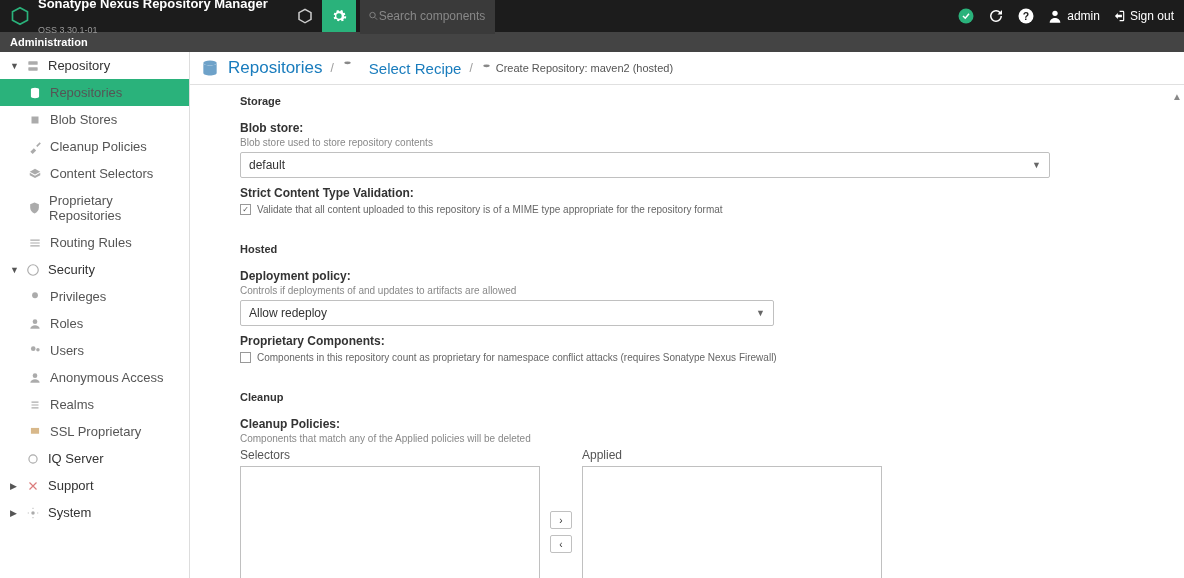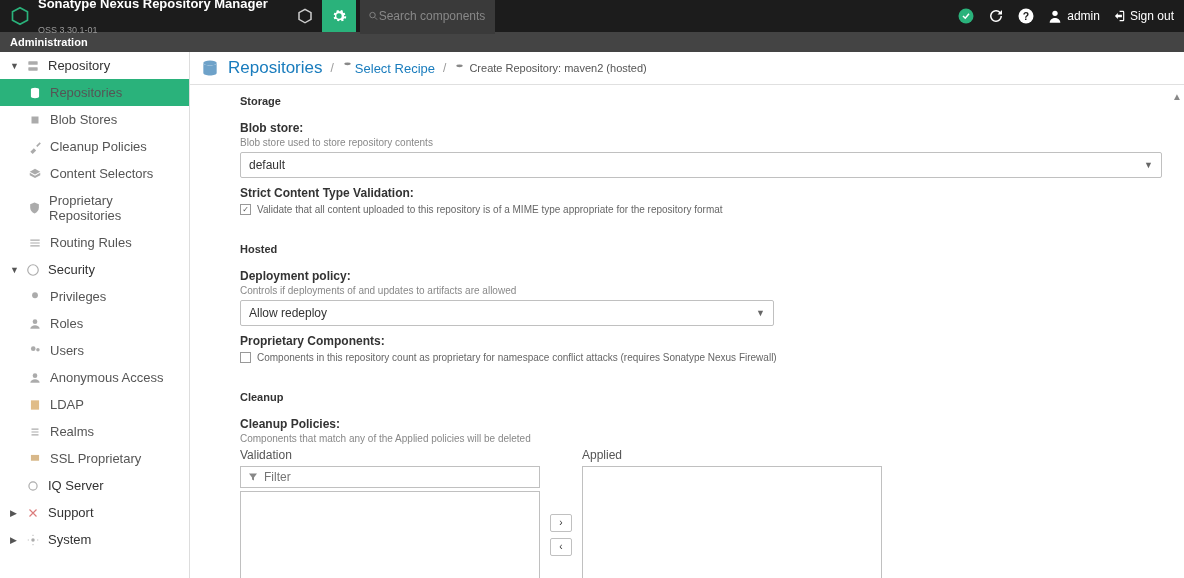--- a/index.html
+++ b/index.html
@@ -25,27 +25,27 @@
 .sb-item.lvl1{padding-left:28px;color:#555}
 .sb-item.lvl0{font-weight:400;color:#333}
 .sb-caret{font-size:9px;width:8px;color:#555}
 .sb-ico{width:14px;height:14px;opacity:.7}
 .sb-item.active .sb-ico{opacity:1}
 .main{flex:1;display:flex;flex-direction:column;background:#fff;overflow:hidden}
 .crumbs{display:flex;align-items:center;padding:6px 10px;border-bottom:1px solid #e0e0e0;gap:8px;font-size:12px}
 .crumbs .db-ico{width:20px;height:20px}
 .crumb-main{color:#197CBD;font-size:17px;font-weight:400}
 .crumb-sep{color:#999}
-.crumb-link{color:#197CBD;font-size:13px;display:flex;gap:2px}
+.crumb-link{color:#197CBD;font-size:15px;display:flex;gap:16px}
 .crumb-cur{color:#555;font-size:11px;display:flex;align-items:center;gap:4px}
 .content{flex:1;overflow-y:auto;padding:0 50px 15px 50px;position:relative}
 .section-hdr{font-size:11px;font-weight:700;padding:10px 0 6px 0;color:#333}
 .fld-label{font-size:12px;font-weight:700;color:#333;margin-top:8px}
 .fld-hint{font-size:10px;color:#888;margin:2px 0 4px 0}
-.select{border:1px solid #c0c0c0;background:#fff;padding:5px 8px;font-size:12px;color:#333;width:922px;display:flex;justify-content:space-between;align-items:center;cursor:pointer;border-radius:2px}
+.select{border:1px solid #c0c0c0;background:#fff;padding:5px 8px;font-size:12px;color:#333;width:810px;display:flex;justify-content:space-between;align-items:center;cursor:pointer;border-radius:2px}
 .select .arr{font-size:9px;color:#666}
 .chk-row{display:flex;gap:6px;font-size:10px;color:#666;margin-top:4px}
 .chk{width:11px;height:11px;border:1px solid #999;display:inline-flex;align-items:center;justify-content:center;font-size:8px;color:#555;background:#fff;cursor:pointer}
 .chk.on::after{content:"✓"}
 .cleanup-cols{display:flex;gap:10px;margin-top:4px;align-items:stretch}
 .col{width:300px}
 .col-hdr{font-size:12px;color:#555;margin-bottom:4px}
 .filter-box{border:1px solid #c0c0c0;background:#fff;padding:3px 6px;display:flex;align-items:center;gap:5px}
 .filter-box input{border:0;outline:none;font-size:12px;flex:1}
 .list-box{border:1px solid #c0c0c0;background:#fff;height:130px;margin-top:3px}
@@ -192,26 +192,20 @@
       </div>
     <div class="sb-item lvl1">
         <svg class="sb-ico" viewBox="0 0 24 24">
           <circle cx="12" cy="8" r="4" fill="#888"></circle>
           <path fill="#888" d="M4 20c0-4 4-6 8-6s8 2 8 6"></path>
         </svg>
         <span>Anonymous Access</span>
       </div>
     <div class="sb-item lvl1">
         <svg class="sb-ico" viewBox="0 0 24 24">
-          <rect x="5" y="4" width="14" height="16" fill="#d4a055"></rect>
-        </svg>
-        <span>LDAP</span>
-      </div>
-    <div class="sb-item lvl1">
-        <svg class="sb-ico" viewBox="0 0 24 24">
           <path stroke="#888" stroke-width="2" d="M6 7h12M6 12h12M6 17h12"></path>
         </svg>
         <span>Realms</span>
       </div>
     <div class="sb-item lvl1">
         <svg class="sb-ico" viewBox="0 0 24 24">
           <rect x="5" y="5" width="14" height="10" fill="#c89b5a"></rect>
         </svg>
         <span>SSL Proprietary</span>
       </div>
@@ -290,27 +284,21 @@
       <div class="chk-row">
           <span class="chk"></span>
           <span>Components in this repository count as proprietary for namespace conflict attacks (requires Sonatype Nexus Firewall)</span>
         </div>
 
       <div class="section-hdr" style="margin-top:18px">Cleanup</div>
       <div class="fld-label">Cleanup Policies:</div>
       <div class="fld-hint">Components that match any of the Applied policies will be deleted</div>
       <div class="cleanup-cols">
         <div class="col">
-          <div class="col-hdr">Validation</div>
-          <div class="filter-box">
-            <svg width="12" height="12" viewBox="0 0 24 24">
-                <path fill="#888" d="M4 5h16l-6 8v6l-4-2v-4z"></path>
-              </svg>
-            <input placeholder="Filter" style="">
-          </div>
+          <div class="col-hdr">Selectors</div>
           <div class="list-box"></div>
         </div>
         <div class="mid-btns">
           <div class="mid-btn">›</div>
           <div class="mid-btn">‹</div>
         </div>
         <div class="col">
           <div class="col-hdr">Applied</div>
           <div class="list-box tall"></div>
         </div>

